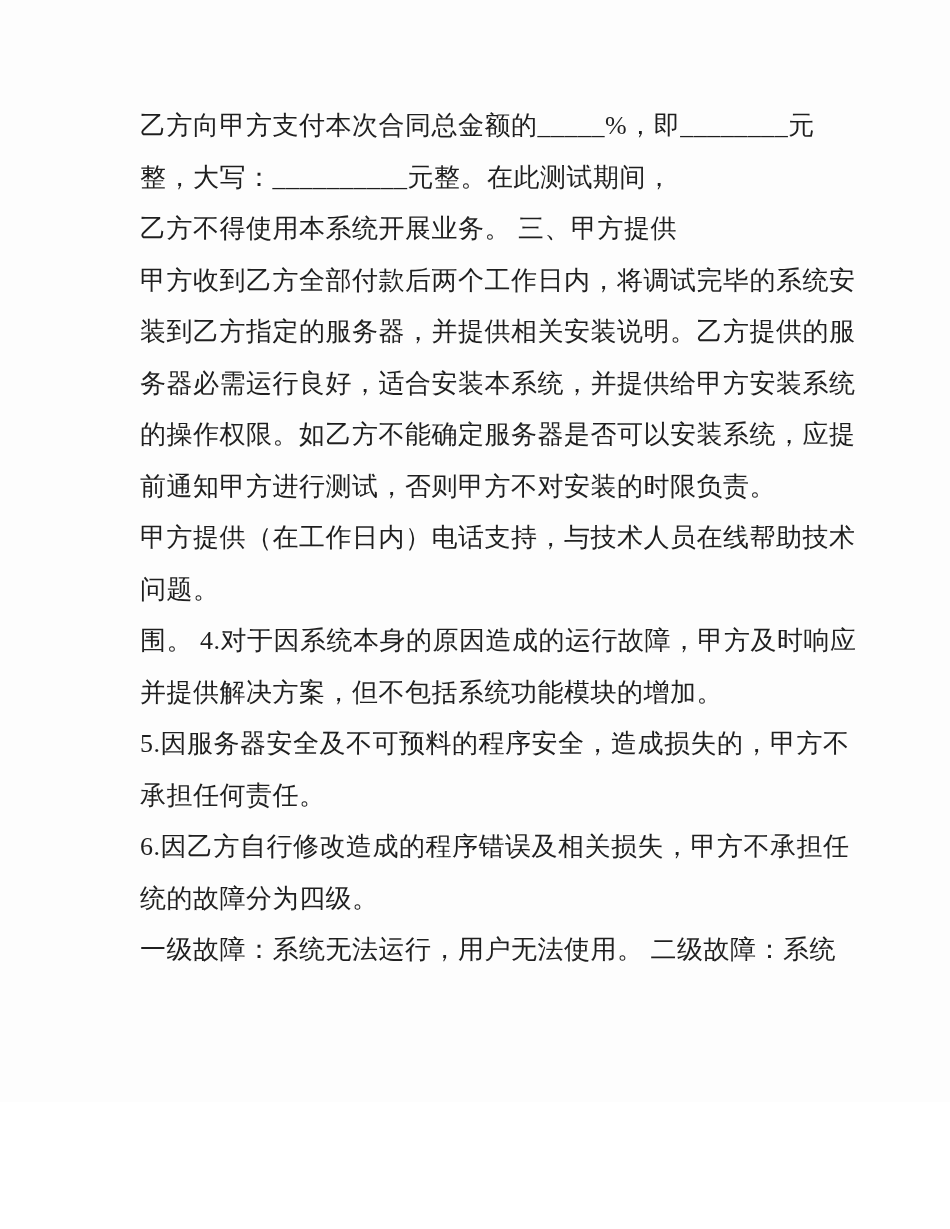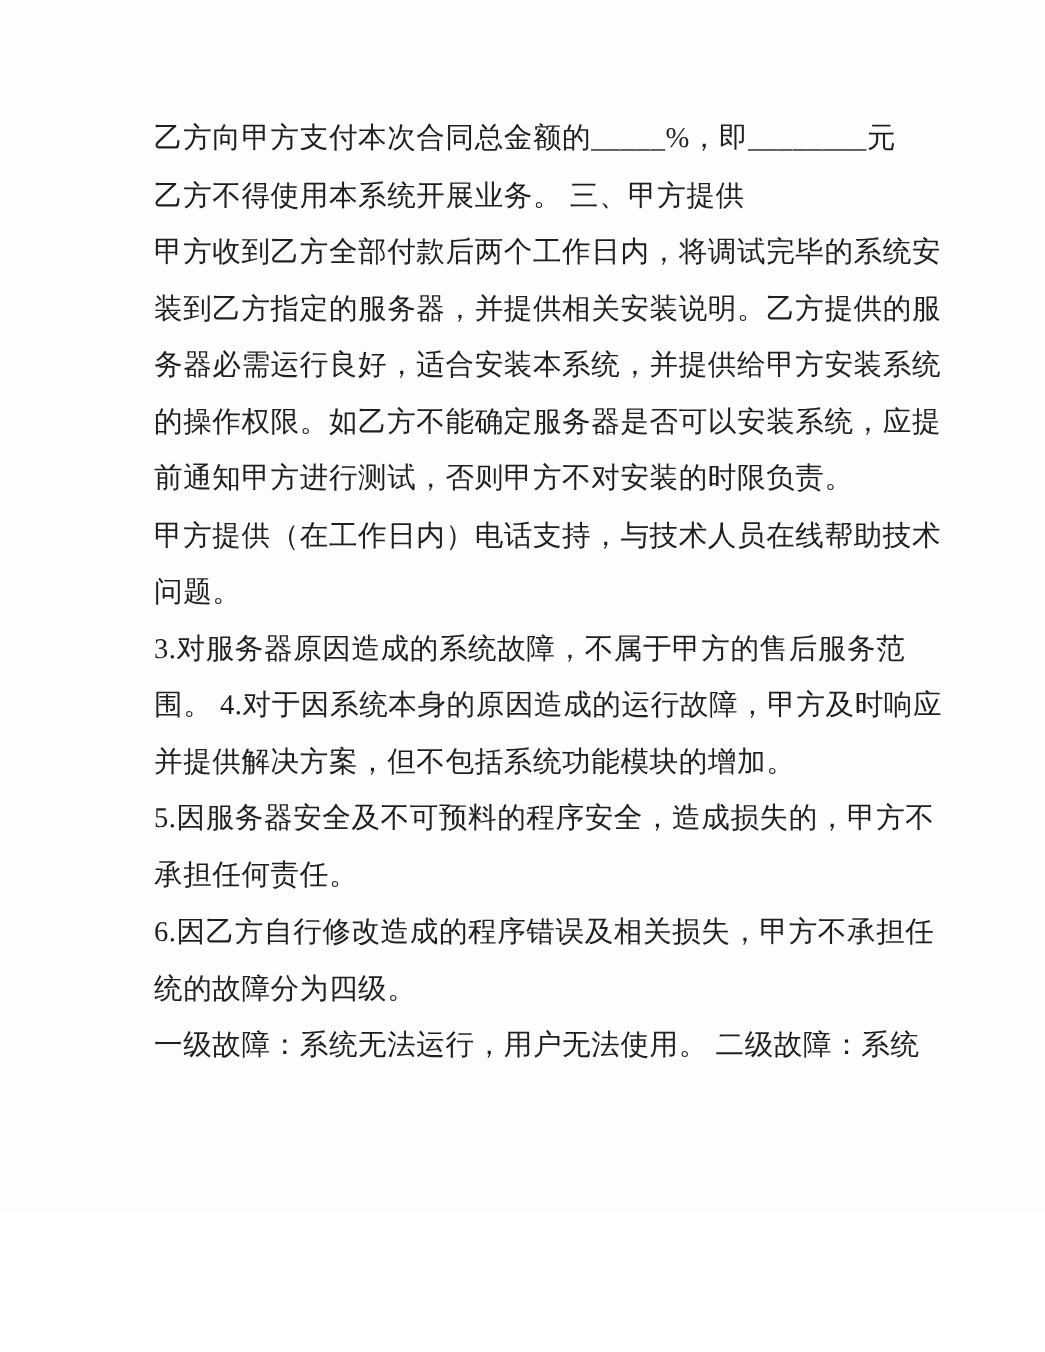--- a/index.html
+++ b/index.html
@@ -29,29 +29,29 @@
     line-height: 51.5px;
     white-space: pre;
   }
 </style>
 </head>
 <body>
 
 <div class="page">
   <div class="content">
     <div class="line">乙方向甲方支付本次合同总金额的_____%，即________元</div>
+    <div class="line">整，大写：__________元整。在此测试期间，</div>
     <div class="line">乙方不得使用本系统开展业务。 三、甲方提供</div>
     <div class="line">甲方收到乙方全部付款后两个工作日内，将调试完毕的系统安</div>
     <div class="line">装到乙方指定的服务器，并提供相关安装说明。乙方提供的服</div>
     <div class="line">务器必需运行良好，适合安装本系统，并提供给甲方安装系统</div>
     <div class="line">的操作权限。如乙方不能确定服务器是否可以安装系统，应提</div>
     <div class="line">前通知甲方进行测试，否则甲方不对安装的时限负责。</div>
     <div class="line">甲方提供（在工作日内）电话支持，与技术人员在线帮助技术</div>
     <div class="line">问题。</div>
-    <div class="line">3.对服务器原因造成的系统故障，不属于甲方的售后服务范</div>
     <div class="line">围。 4.对于因系统本身的原因造成的运行故障，甲方及时响应</div>
     <div class="line">并提供解决方案，但不包括系统功能模块的增加。</div>
     <div class="line">5.因服务器安全及不可预料的程序安全，造成损失的，甲方不</div>
     <div class="line">承担任何责任。</div>
     <div class="line">6.因乙方自行修改造成的程序错误及相关损失，甲方不承担任</div>
     <div class="line">统的故障分为四级。</div>
     <div class="line">一级故障：系统无法运行，用户无法使用。 二级故障：系统</div>
   </div>
 </div>
 

